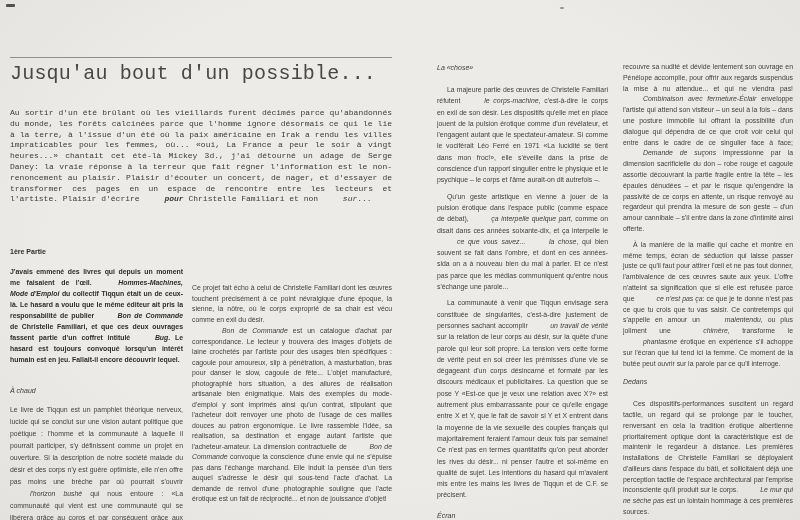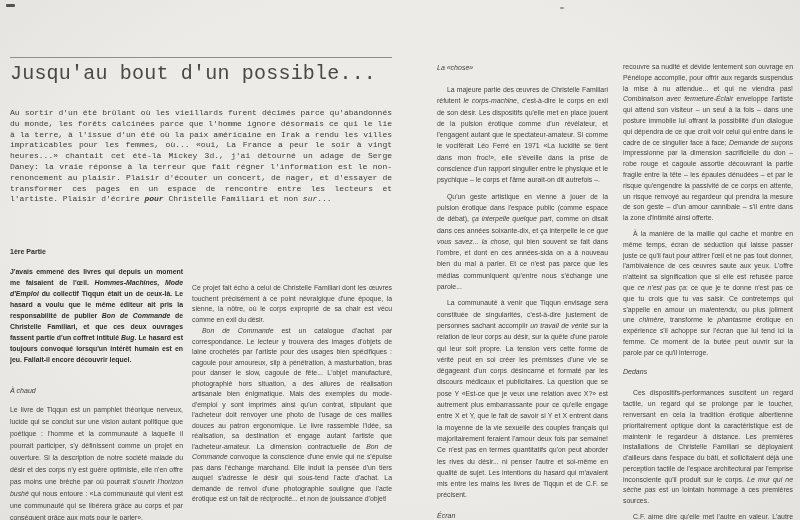--- a/index.html
+++ b/index.html
@@ -35,21 +35,21 @@
   .col-b p + p{margin-top:1px;}
 
   
   .col-r1{left:437px;top:62px;width:171px;height:458px;}
   .col-r1 .subhead{margin:0 0 11px 0;}
   .col-r1 p{margin-bottom:5px;line-height:11.3px;}
   .col-r1 .subhead.mid{margin:9px 0 10px 0;}
   .col-r2{left:623px;top:62px;width:170px;height:458px;line-height:10.8px;}
   .col-r2 p{margin-bottom:5px;}
   .col-r2 .subhead{margin:8px 0 11px 0;}
-  i{font-style:italic;}
+  i{font-style:italic;margin-left:20px;}
 </style>
 </head>
 <body>
 
 <div class="spread">
   <div class="speck"></div>
   <div class="speck2"></div>
 
   <section class="left-page">
     <div class="rule"></div>

